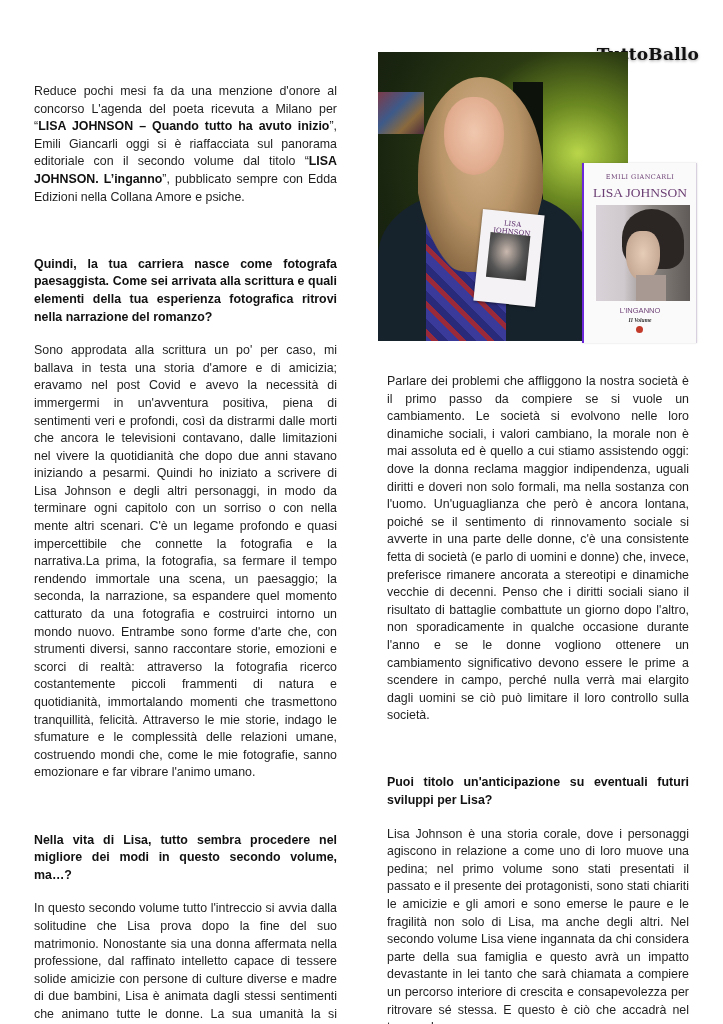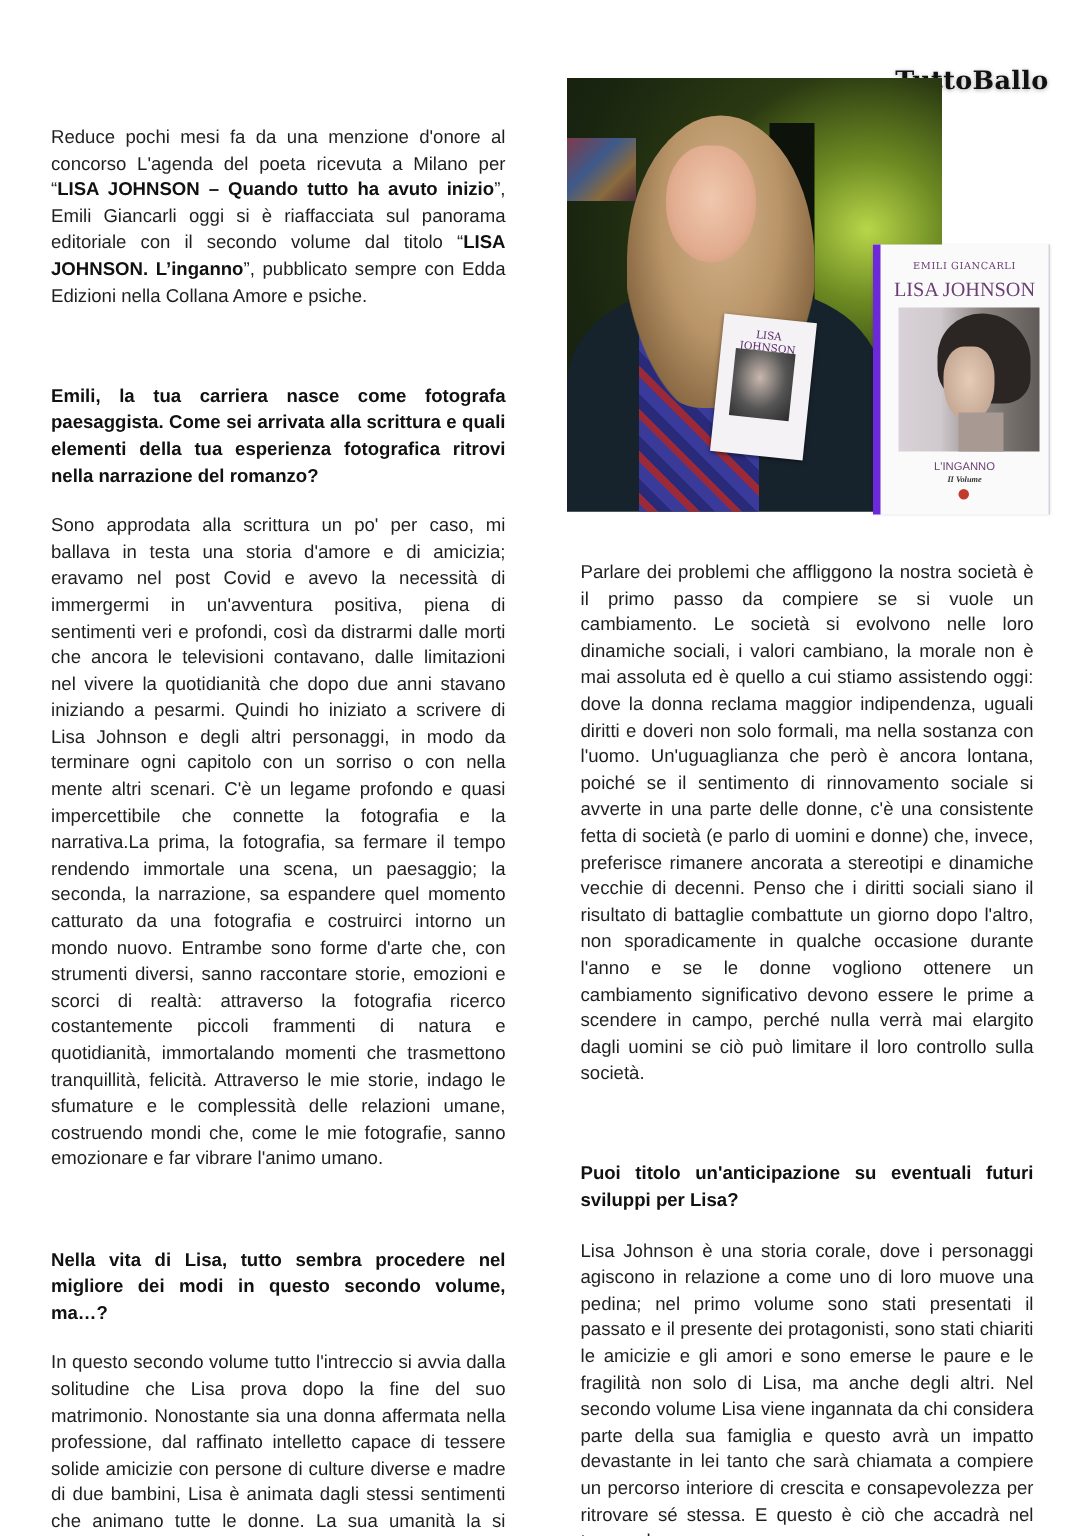--- a/index.html
+++ b/index.html
@@ -39,21 +39,21 @@
   .photo .blouse { position: absolute; left: 48px; top: 125px; width: 80px; height: 170px;
     background: repeating-linear-gradient(45deg,#3a3a9a 0 8px,#9a2a3a 8px 13px,#2a2a7a 13px 20px); border-radius: 20% 20% 0 0; }
   .photo .heldbook { position: absolute; left: 100px; top: 160px; width: 62px; height: 92px;
     background: #f4f2f4; transform: rotate(6deg); box-shadow: 0 1px 3px rgba(0,0,0,0.5); }
   .photo .heldbook .mini { position: absolute; left: 10px; top: 22px; width: 40px; height: 45px;
     background: radial-gradient(ellipse at 45% 40%, #c9b8ae 0%, #555 55%, #2a2a2a 100%); }
   .photo .heldbook .mini-t { position: absolute; left: 4px; top: 8px; width: 54px; font-family: "DejaVu Serif", serif; font-size: 7px; color: #5a2a6a; text-align: center; }
 
   .cover {
     position: absolute; left: 582px; top: 163px; width: 112px; height: 180px; background: #fbfafb;
-    border-left: 5px solid #6d28d9; border-right: 1px solid #d8d0de; box-shadow: 0 0 2px rgba(0,0,0,0.15);
+    border-left: 2px solid #6d28d9; border-right: 1px solid #d8d0de; box-shadow: 0 0 2px rgba(0,0,0,0.15);
   }
   .cover .author { position: absolute; top: 10px; left: 0; width: 100%; text-align: center;
     font-family: "DejaVu Serif", serif; font-size: 6.5px; color: #6b3f73; letter-spacing: 0.4px; }
   .cover .title { position: absolute; top: 22px; left: 0; width: 100%; text-align: center;
     font-family: "Liberation Serif", serif; font-size: 13.5px; color: #6b3f73; }
   .cover .art { position: absolute; top: 42px; left: 12px; width: 94px; height: 96px;
     background: linear-gradient(90deg,#d9d2d8 0%,#cfc8cc 30%,#8a8480 60%,#605a58 100%); overflow: hidden; }
   .cover .art .h { position: absolute; left: 26px; top: 4px; width: 62px; height: 60px; background: #2b2624; border-radius: 50% 55% 30% 40%; }
   .cover .art .f { position: absolute; left: 30px; top: 26px; width: 34px; height: 50px; background: radial-gradient(ellipse at 50% 45%,#e6cdb8,#b89a86); border-radius: 40% 40% 50% 50%; }
   .cover .art .n { position: absolute; left: 40px; top: 70px; width: 30px; height: 30px; background: #a89a92; }
@@ -66,21 +66,21 @@
 </head>
 <body>
 
 <div class="brand">TuttoBallo</div>
 
 <div class="col col-left">
   <p>
     <span>Reduce pochi mesi fa da una menzione d'onore al concorso L'agenda del poeta ricevuta a Milano per “</span><b>LISA JOHNSON – Quando tutto ha avuto inizio</b><span>”, Emili Giancarli oggi si è riaffacciata sul panorama editoriale con il secondo volume dal titolo “</span><b>LISA JOHNSON. L’inganno</b><span>”, pubblicato sempre con Edda Edizioni nella Collana Amore e psiche.</span>
   </p>
   <div class="gap"></div>
-  <p class="q">Emili, la tua carriera nasce come fotografa paesaggista. Come sei arrivata alla scrittura e quali elementi della tua esperienza fotografica ritrovi nella narrazione del romanzo?</p>
+  <p class="q">Quindi, la tua carriera nasce come fotografa paesaggista. Come sei arrivata alla scrittura e quali elementi della tua esperienza fotografica ritrovi nella narrazione del romanzo?</p>
   <p>Sono approdata alla scrittura un po' per caso, mi ballava in testa una storia d'amore e di amicizia; eravamo nel post Covid e avevo la necessità di immergermi in un'avventura positiva, piena di sentimenti veri e profondi, così da distrarmi dalle morti che ancora le televisioni contavano, dalle limitazioni nel vivere la quotidianità che dopo due anni stavano iniziando a pesarmi. Quindi ho iniziato a scrivere di Lisa Johnson e degli altri personaggi, in modo da terminare ogni capitolo con un sorriso o con nella mente altri scenari. C'è un legame profondo e quasi impercettibile che connette la fotografia e la narrativa.La prima, la fotografia, sa fermare il tempo rendendo immortale una scena, un paesaggio; la seconda, la narrazione, sa espandere quel momento catturato da una fotografia e costruirci intorno un mondo nuovo. Entrambe sono forme d'arte che, con strumenti diversi, sanno raccontare storie, emozioni e scorci di realtà: attraverso la fotografia ricerco costantemente piccoli frammenti di natura e quotidianità, immortalando momenti che trasmettono tranquillità, felicità. Attraverso le mie storie, indago le sfumature e le complessità delle relazioni umane, costruendo mondi che, come le mie fotografie, sanno emozionare e far vibrare l'animo umano.</p>
   <div class="gap"></div>
   <p class="q">Nella vita di Lisa, tutto sembra procedere nel migliore dei modi in questo secondo volume, ma…?</p>
   <p>In questo secondo volume tutto l'intreccio si avvia dalla solitudine che Lisa prova dopo la fine del suo matrimonio. Nonostante sia una donna affermata nella professione, dal raffinato intelletto capace di tessere solide amicizie con persone di culture diverse e madre di due bambini, Lisa è animata dagli stessi sentimenti che animano tutte le donne. La sua umanità la si ritrova qui, nel desiderio di innamorarsi ancora ed essere amata di nuovo. Ma Lisa commette un errore, pensa di poter scegliere di chi innamorarsi attraverso ponderati ragionamenti; annebbiata dalla solitudine, vittima prima di tutto di sé stessa che vuole ostinarsi a vedere del buono in un uomo, dove di buono c'è ben poco; Lisa cadrà nella rete di chi, più scaltro e astuto di lei, saprà far leva sulle sue fragilità per conquistarla.</p>
   <div class="gap"></div>
   <p>Sicuramente una parte del mio carattere si riverbera anche in Lisa, io sono una donna tenace, che guarda sempre avanti perché è così che si affrontano i problemi, con coraggio e perseveranza. Infatti tutti i miei personaggi femminili, a loro modo e in modi diversi, sono donne forti e determinate.</p>
 </div>
 
 <div class="photo" title="author-holding-book-photo">
   <div class="painting"></div>

